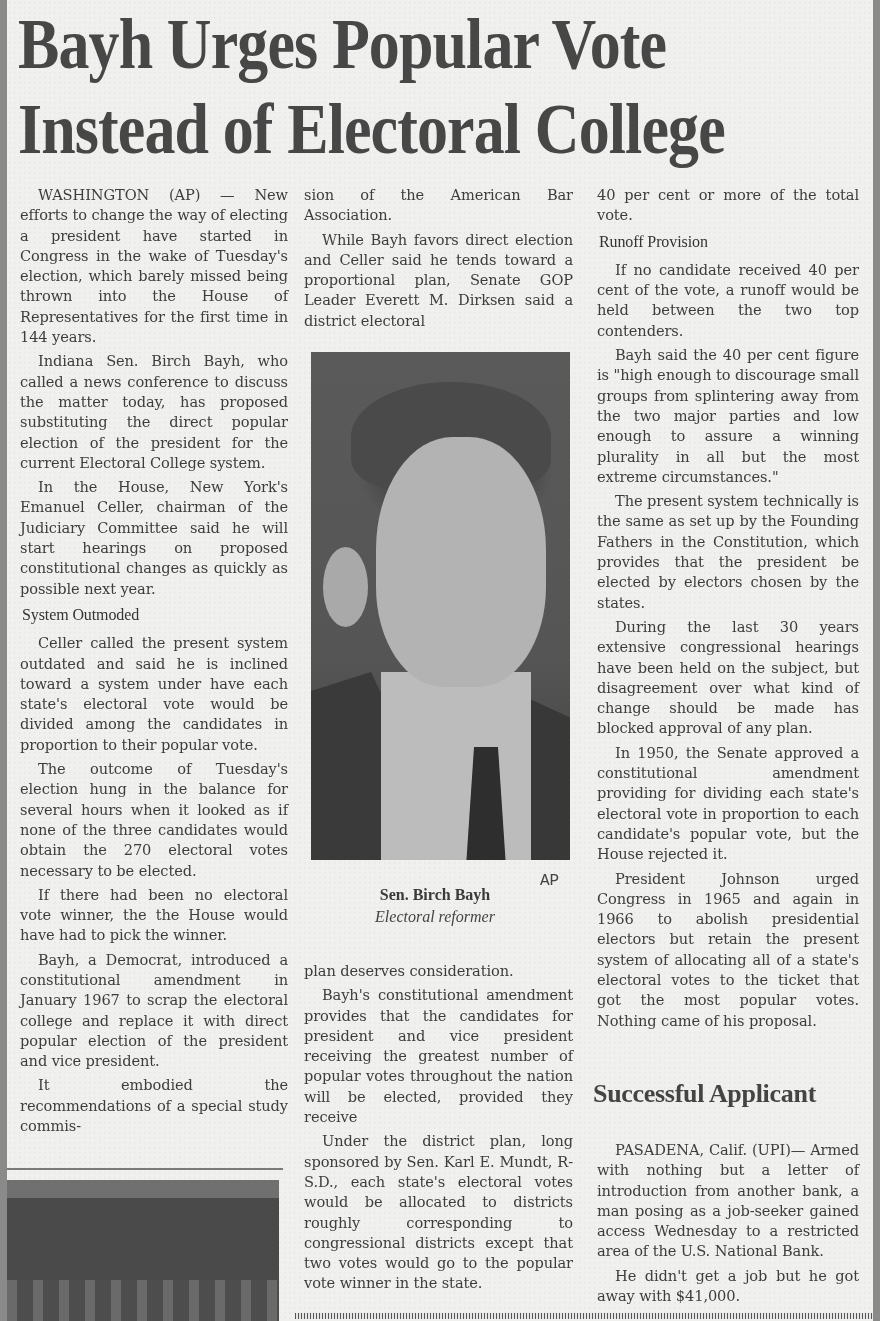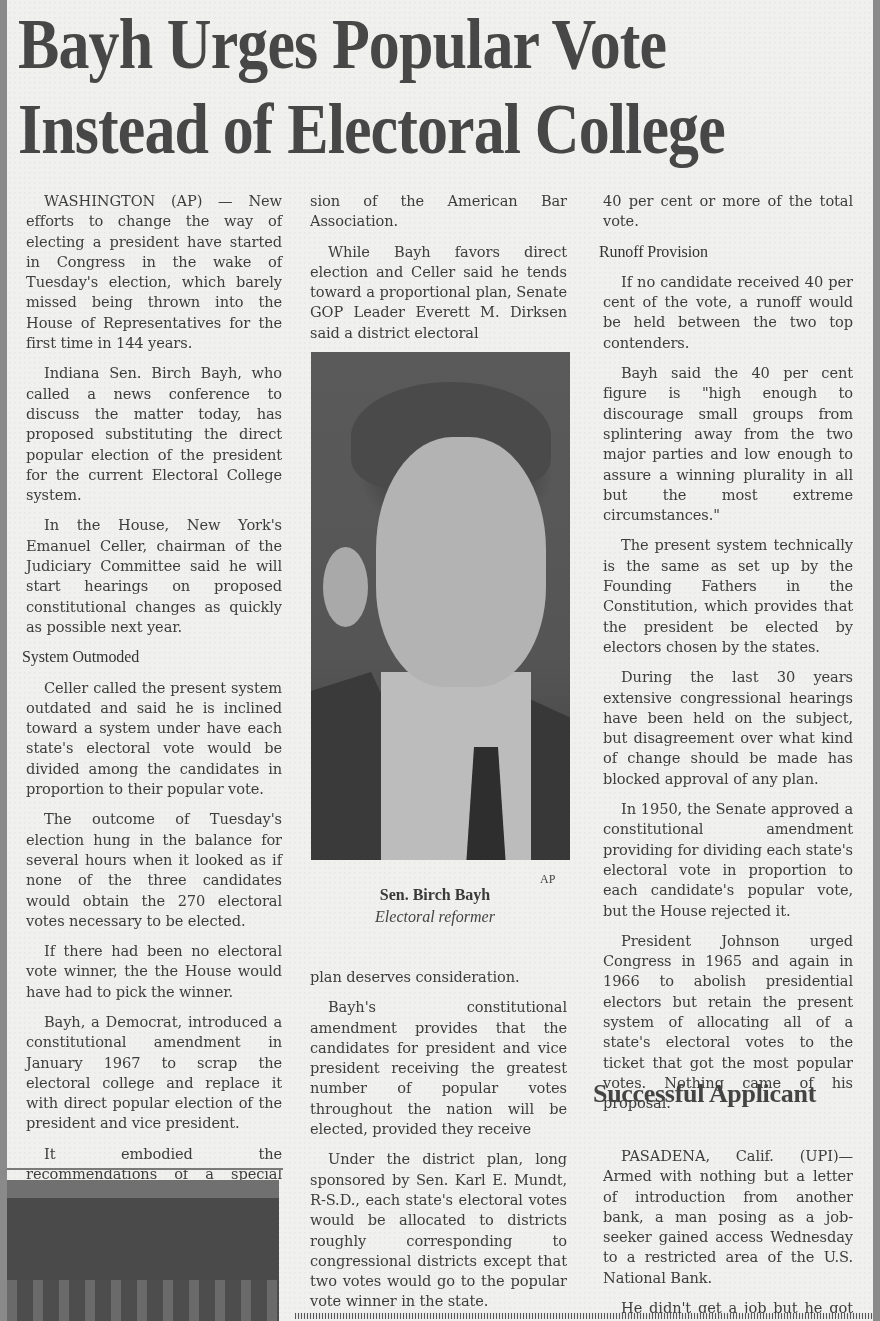--- a/index.html
+++ b/index.html
@@ -25,21 +25,21 @@
     transform: scaleX(0.86); transform-origin: left top;
     white-space: nowrap;
   }
   .headline div { height: 85px; }
 
   .col {
     position: absolute; color: #3d3d3d;
     font-family: "DejaVu Serif", serif; font-size: 14.6px; line-height: 20.3px;
     text-align: justify; letter-spacing: -0.1px;
   }
-  .col p { margin: 10px; text-indent: 18px; }
+  .col p { margin: 4px; text-indent: 18px; }
   .col p.noindent { text-indent: 0; }
   .col .subhead {
     font-weight: normal; font-size: 14.5px; text-indent: 0; margin: 6px 0 8px 6px;
     font-family: "Liberation Serif", serif; font-size: 16px; color: #333;
   }
   .col-1 { left: 16px; top: 181px; width: 276px; }
   .col-2a { left: 300px; top: 181px; width: 277px; }
   .col-2b { left: 300px; top: 957px; width: 277px; }
   .col-3a { left: 593px; top: 181px; width: 270px; }
   .col-3b { left: 593px; top: 1136px; width: 270px; }
@@ -51,21 +51,21 @@
                 linear-gradient(180deg, #5a5a5a 0%, #555 60%, #3f3f3f 100%);
     overflow: hidden;
   }
   .photo .ear { position: absolute; left: 12px; top: 195px; width: 45px; height: 80px; border-radius: 50%; background: #a9a9a9; }
   .photo .face { position: absolute; left: 65px; top: 85px; width: 170px; height: 250px; border-radius: 45% 45% 40% 40%; background: #b3b3b3; }
   .photo .hair { position: absolute; left: 40px; top: 30px; width: 200px; height: 110px; border-radius: 50% 50% 30% 30%; background: #4a4a4a; }
   .photo .collar { position: absolute; left: 70px; top: 320px; width: 150px; height: 190px; background: #bcbcbc; clip-path: polygon(0 0, 100% 0, 100% 100%, 0 100%); }
   .photo .tie { position: absolute; left: 155px; top: 395px; width: 40px; height: 120px; background: #2e2e2e; clip-path: polygon(20% 0, 80% 0, 100% 100%, 0 100%); }
   .photo .jacket-l { position: absolute; left: 0; top: 320px; width: 150px; height: 190px; background: #3a3a3a; clip-path: polygon(0 10%, 40% 0, 100% 100%, 0 100%); }
   .photo .jacket-r { position: absolute; left: 180px; top: 340px; width: 79px; height: 170px; background: #383838; clip-path: polygon(30% 0, 100% 15%, 100% 100%, 10% 100%); }
-  .photo-credit { position: absolute; left: 540px; top: 872px; font-family: Liberation Serif, serif; font-size: 12px; color: #444; }
+  .photo-credit { position: absolute; left: 540px; top: 872px; font-family: Liberation Mono, monospace; font-size: 16px; color: #444; }
   .caption-name { position: absolute; left: 300px; top: 886px; width: 270px; text-align: center; font-family: "Liberation Serif", serif; font-weight: bold; font-size: 16px; color: #3a3a3a; }
   .caption-desc { position: absolute; left: 300px; top: 908px; width: 270px; text-align: center; font-family: "Liberation Serif", serif; font-style: italic; font-size: 16px; color: #444; }
 
   .rule-left { position: absolute; left: 7px; top: 1168px; width: 276px; height: 2px; background: #7a7a7a; }
   .bottom-image {
     position: absolute; left: 7px; top: 1180px; width: 272px; height: 141px;
     background:
       repeating-linear-gradient(90deg, #6a6a6a 0 10px, #4d4d4d 10px 26px) 0 100px / 100% 41px no-repeat,
       linear-gradient(180deg, #707070 0 18px, #4a4a4a 18px 100px, #5a5a5a 100px);
   }

